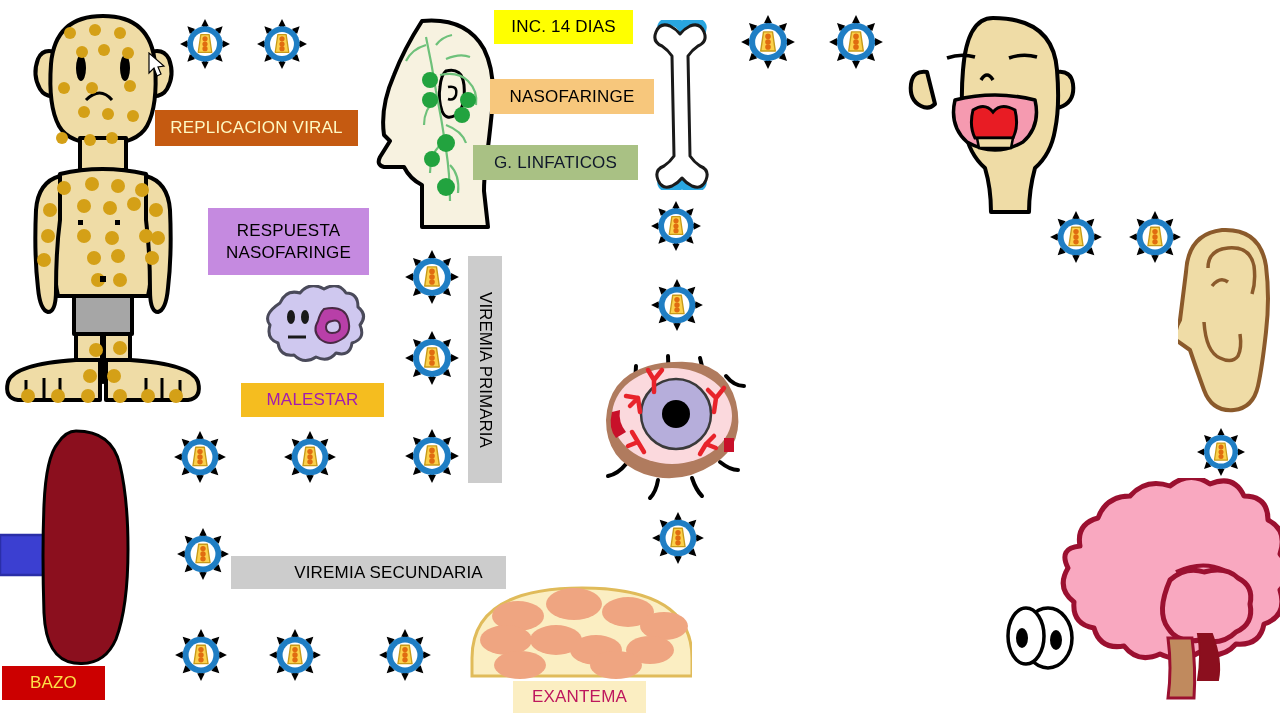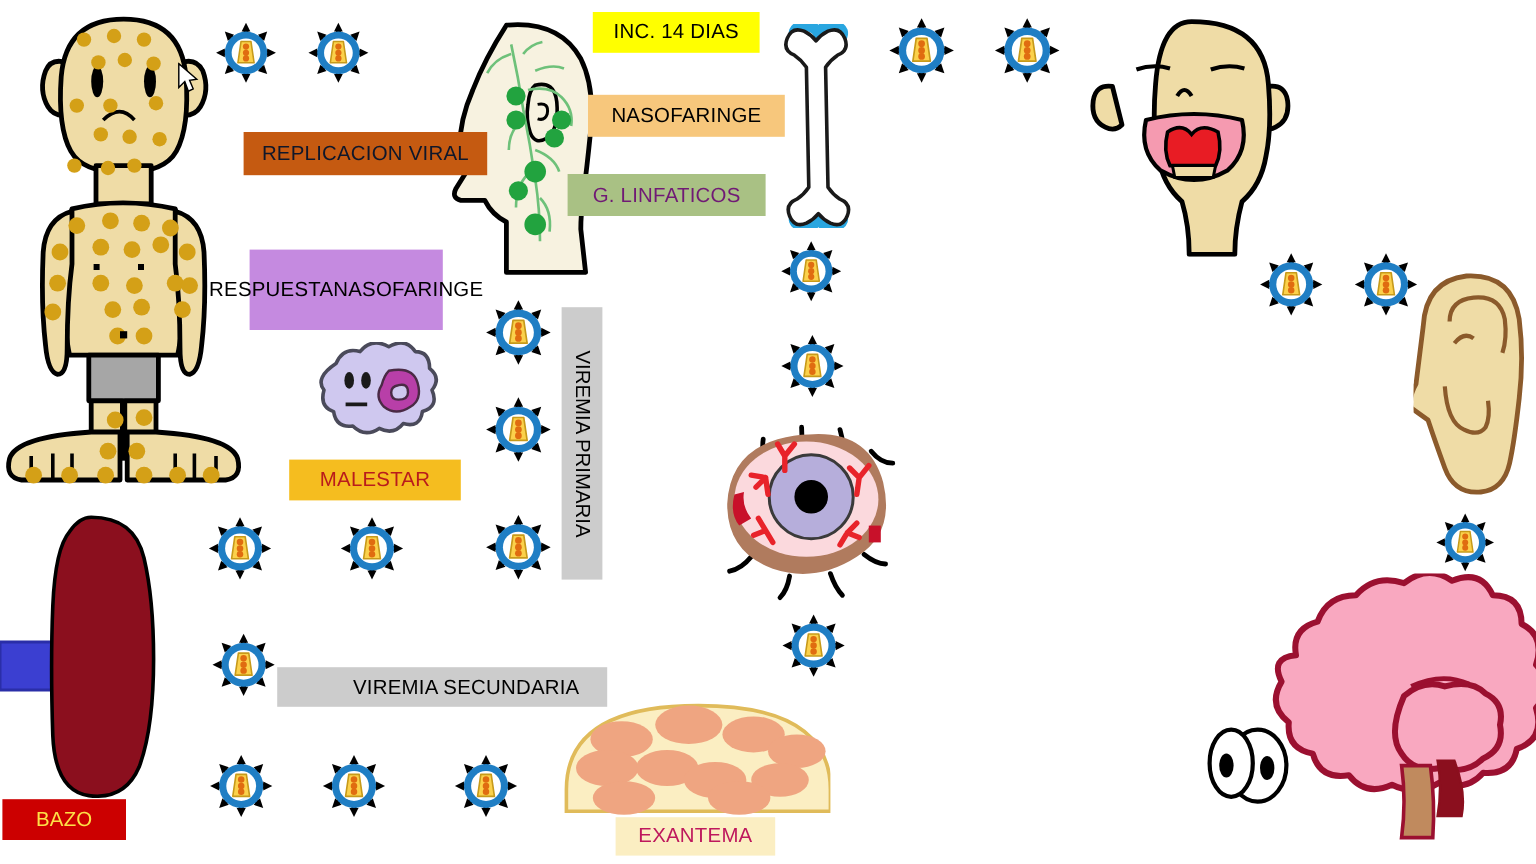--- a/index.html
+++ b/index.html
@@ -23,21 +23,21 @@
     display: flex;
     align-items: center;
     justify-content: center;
     color: #000000;
     font-family: "Liberation Sans", sans-serif;
     white-space: nowrap;
     line-height: 1.25;
     letter-spacing: 0.2px;
     text-align: right;
   }
-  .chip.multiline { flex-direction: row; white-space: normal; text-align: center; justify-content: center; }
+  .chip.multiline { flex-direction: column; white-space: normal; text-align: center; justify-content: center; }
   .chip-vertical {
     position: absolute;
     display: flex;
     align-items: center;
     justify-content: center;
     color: #000;
     font-family: "Liberation Sans", sans-serif;
     white-space: nowrap;
   }
   .chip-vertical > span {
@@ -1077,37 +1077,37 @@
           <circle cx="50" cy="50" r="23" fill="#ffffff"></circle>
           <path d="M42 32 L58 32 L63 66 L37 66 Z" fill="#fbd14b" stroke="#c79a1a" stroke-width="2.5" stroke-linejoin="round"></path>
           <circle cx="50" cy="40" r="5" fill="#e06c10"></circle>
           <circle cx="50" cy="50" r="5" fill="#e06c10"></circle>
           <circle cx="50" cy="59" r="5" fill="#e06c10"></circle>
         </svg>
       </div>
     </div>
 
   <div id="label-layer">
-      <div class="chip" style="left: 155px; top: 110px; width: 203px; height: 36px; background: rgb(197, 90, 17); color: #0f172a; font-size: 17px; margin-left: 48px;">
+      <div class="chip" style="left: 155px; top: 110px; width: 203px; height: 36px; background: rgb(197, 90, 17); color: #fef9c3; font-size: 17px;">
         <span>REPLICACION VIRAL</span>
       </div>
       <div class="chip" style="left: 494px; top: 10px; width: 139px; height: 34px; background: rgb(255, 255, 0); color: rgb(0, 0, 0); font-size: 17px;">
         <span>INC. 14 DIAS</span>
       </div>
       <div class="chip" style="left: 490px; top: 79px; width: 164px; height: 35px; background: rgb(247, 199, 124); color: rgb(0, 0, 0); font-size: 17px;">
         <span>NASOFARINGE</span>
       </div>
-      <div class="chip" style="left: 473px; top: 145px; width: 165px; height: 35px; background: rgb(169, 193, 132); color: #701a75; font-size: 17px;">
+      <div class="chip" style="left: 473px; top: 145px; width: 165px; height: 35px; background: rgb(169, 193, 132); color: #0f172a; font-size: 17px;">
         <span>G. LINFATICOS</span>
       </div>
       <div class="chip multiline" style="left: 208px; top: 208px; width: 161px; height: 67px; background: rgb(197, 138, 224); color: rgb(0, 0, 0); font-size: 17px;">
         <div>RESPUESTA</div>
         <div>NASOFARINGE</div>
       </div>
-      <div class="chip" style="left: 241px; top: 383px; width: 143px; height: 34px; background: rgb(245, 189, 31); color: #b91c1c; font-size: 17px;">
+      <div class="chip" style="left: 241px; top: 383px; width: 143px; height: 34px; background: rgb(245, 189, 31); color: #a21caf; font-size: 17px;">
         <span>MALESTAR</span>
       </div>
       <div class="chip-vertical" style="left: 468px; top: 256px; width: 34px; height: 227px; background: rgb(204, 204, 204); color: rgb(0, 0, 0); font-size: 17px;">
         <span>VIREMIA PRIMARIA</span>
       </div>
       <div class="chip" style="left: 231px; top: 556px; width: 235px; height: 33px; background: rgb(204, 204, 204); color: rgb(0, 0, 0); font-size: 17px; padding-left: 40px;">
         <span>VIREMIA SECUNDARIA</span>
       </div>
       <div class="chip" style="left: 2px; top: 666px; width: 103px; height: 34px; background: rgb(204, 0, 0); color: #fde047; font-size: 17px;">
         <span>BAZO</span>

